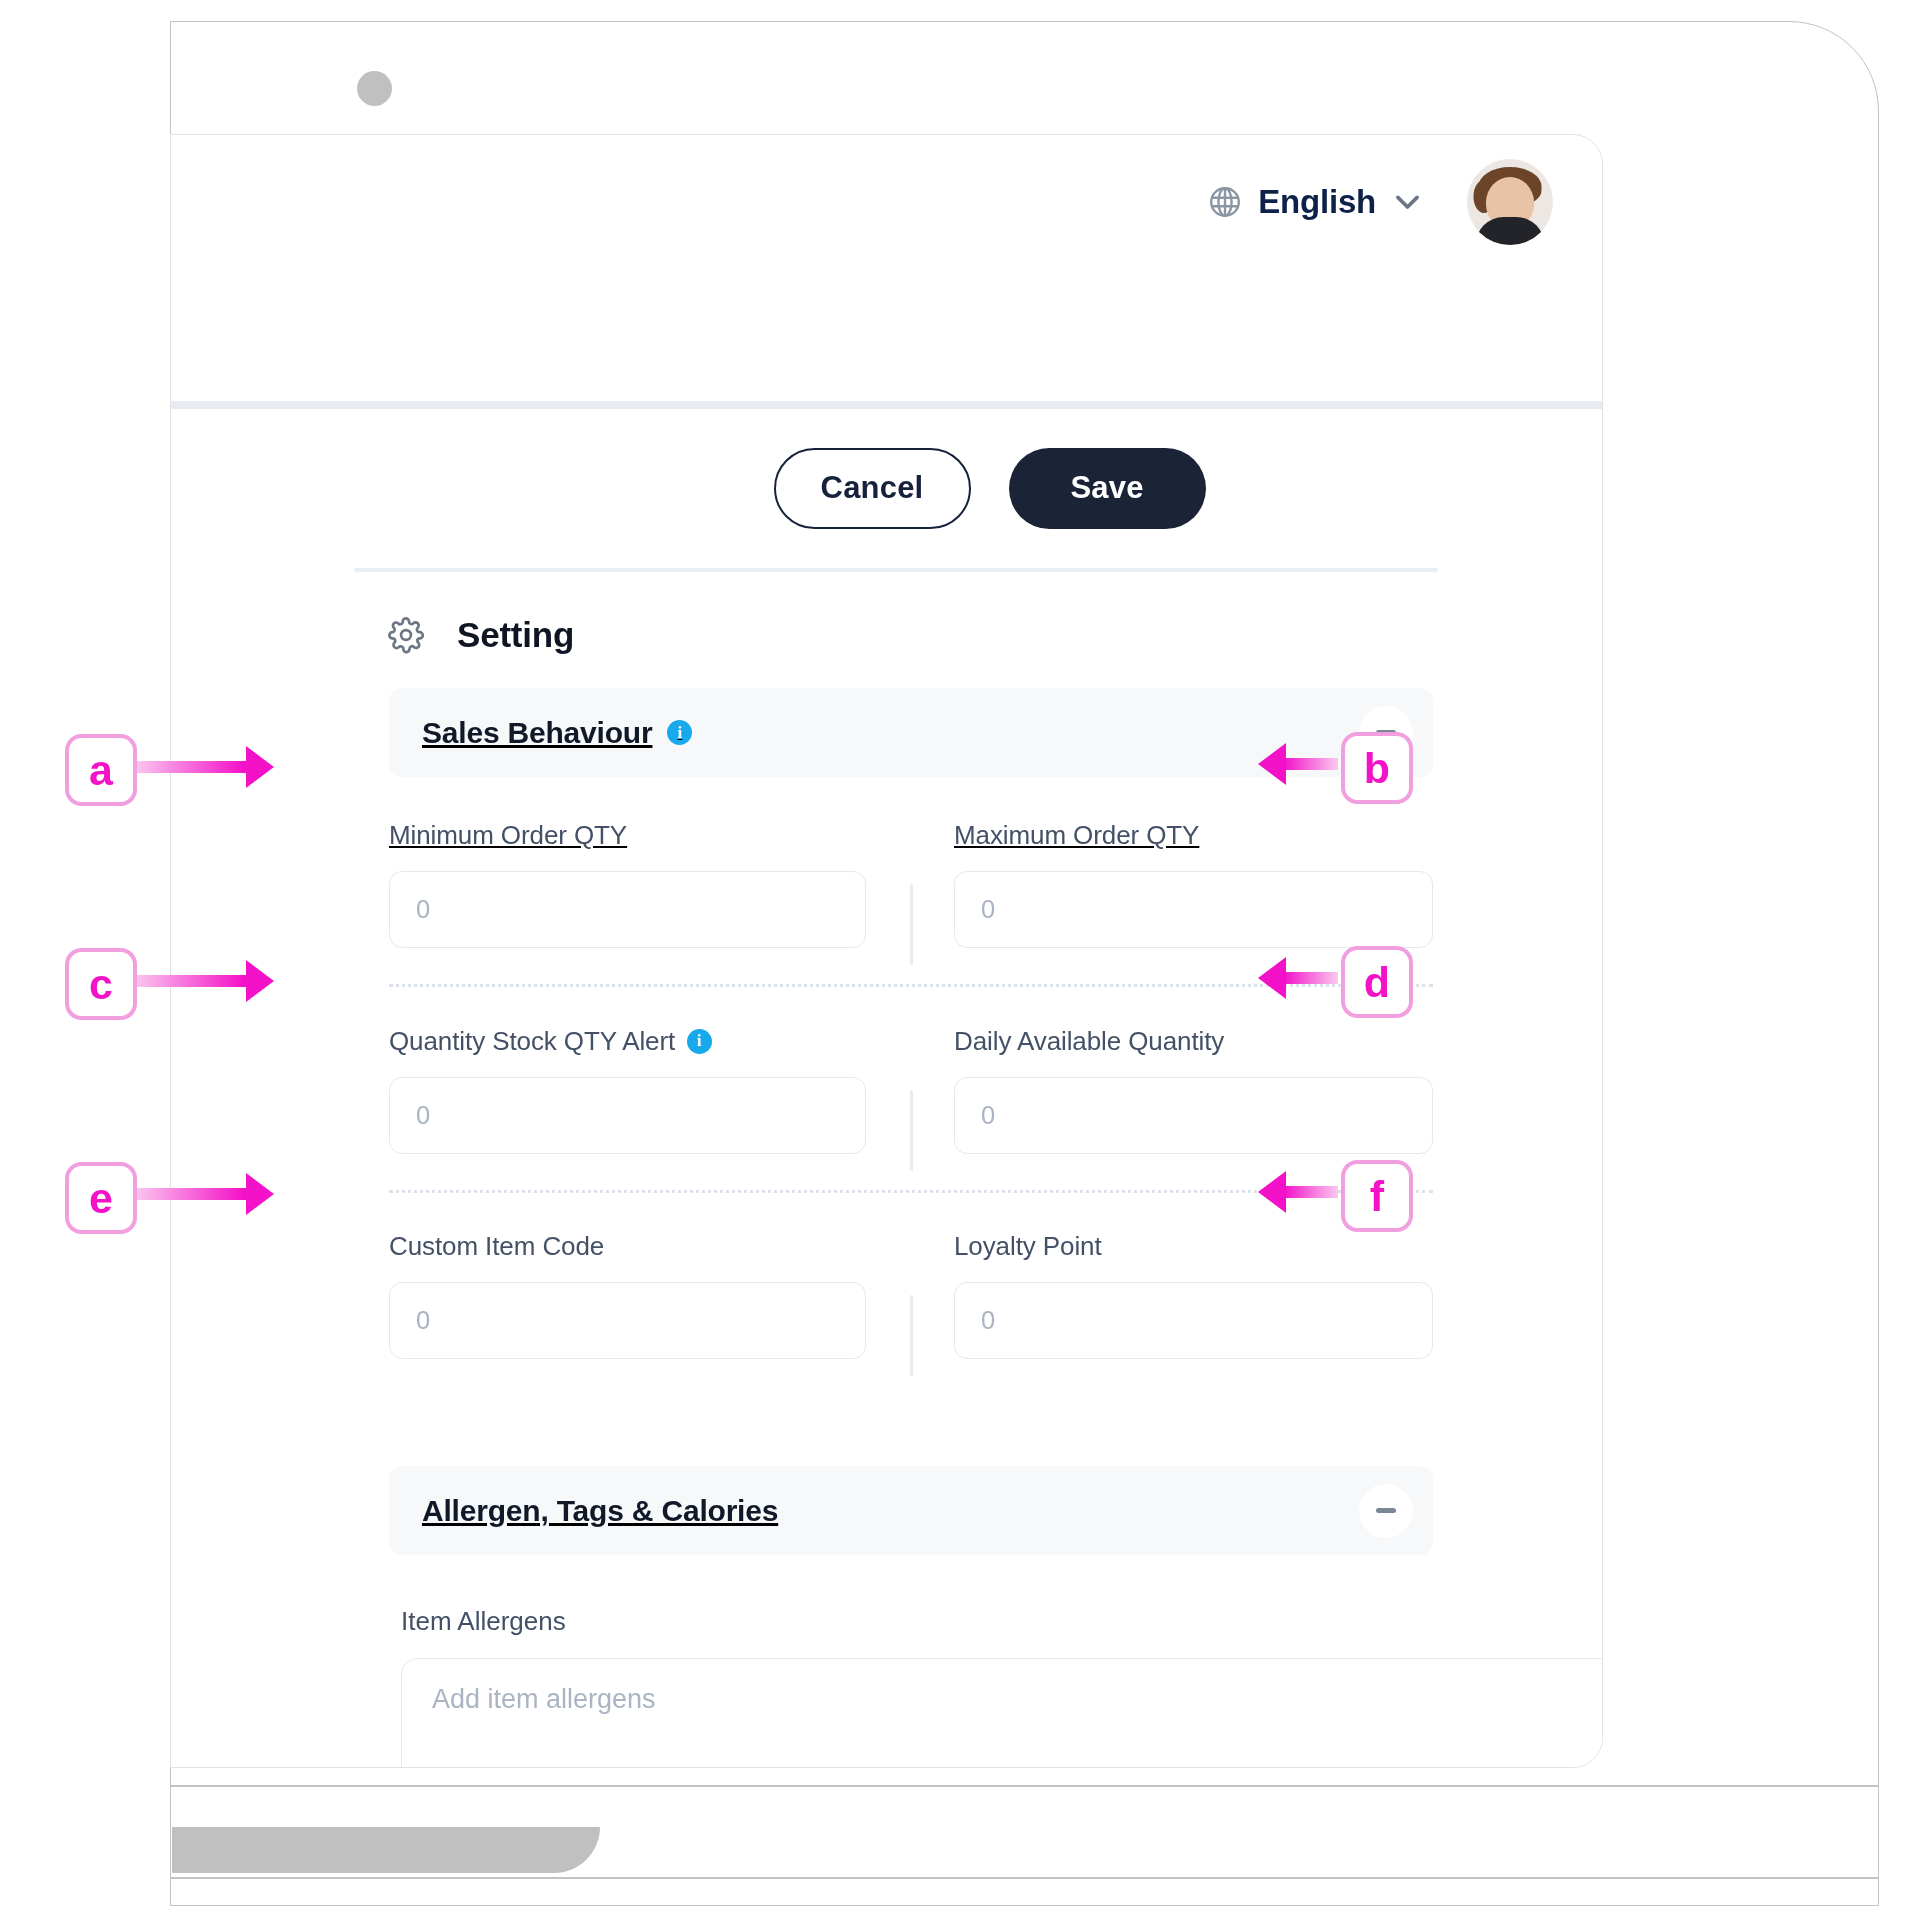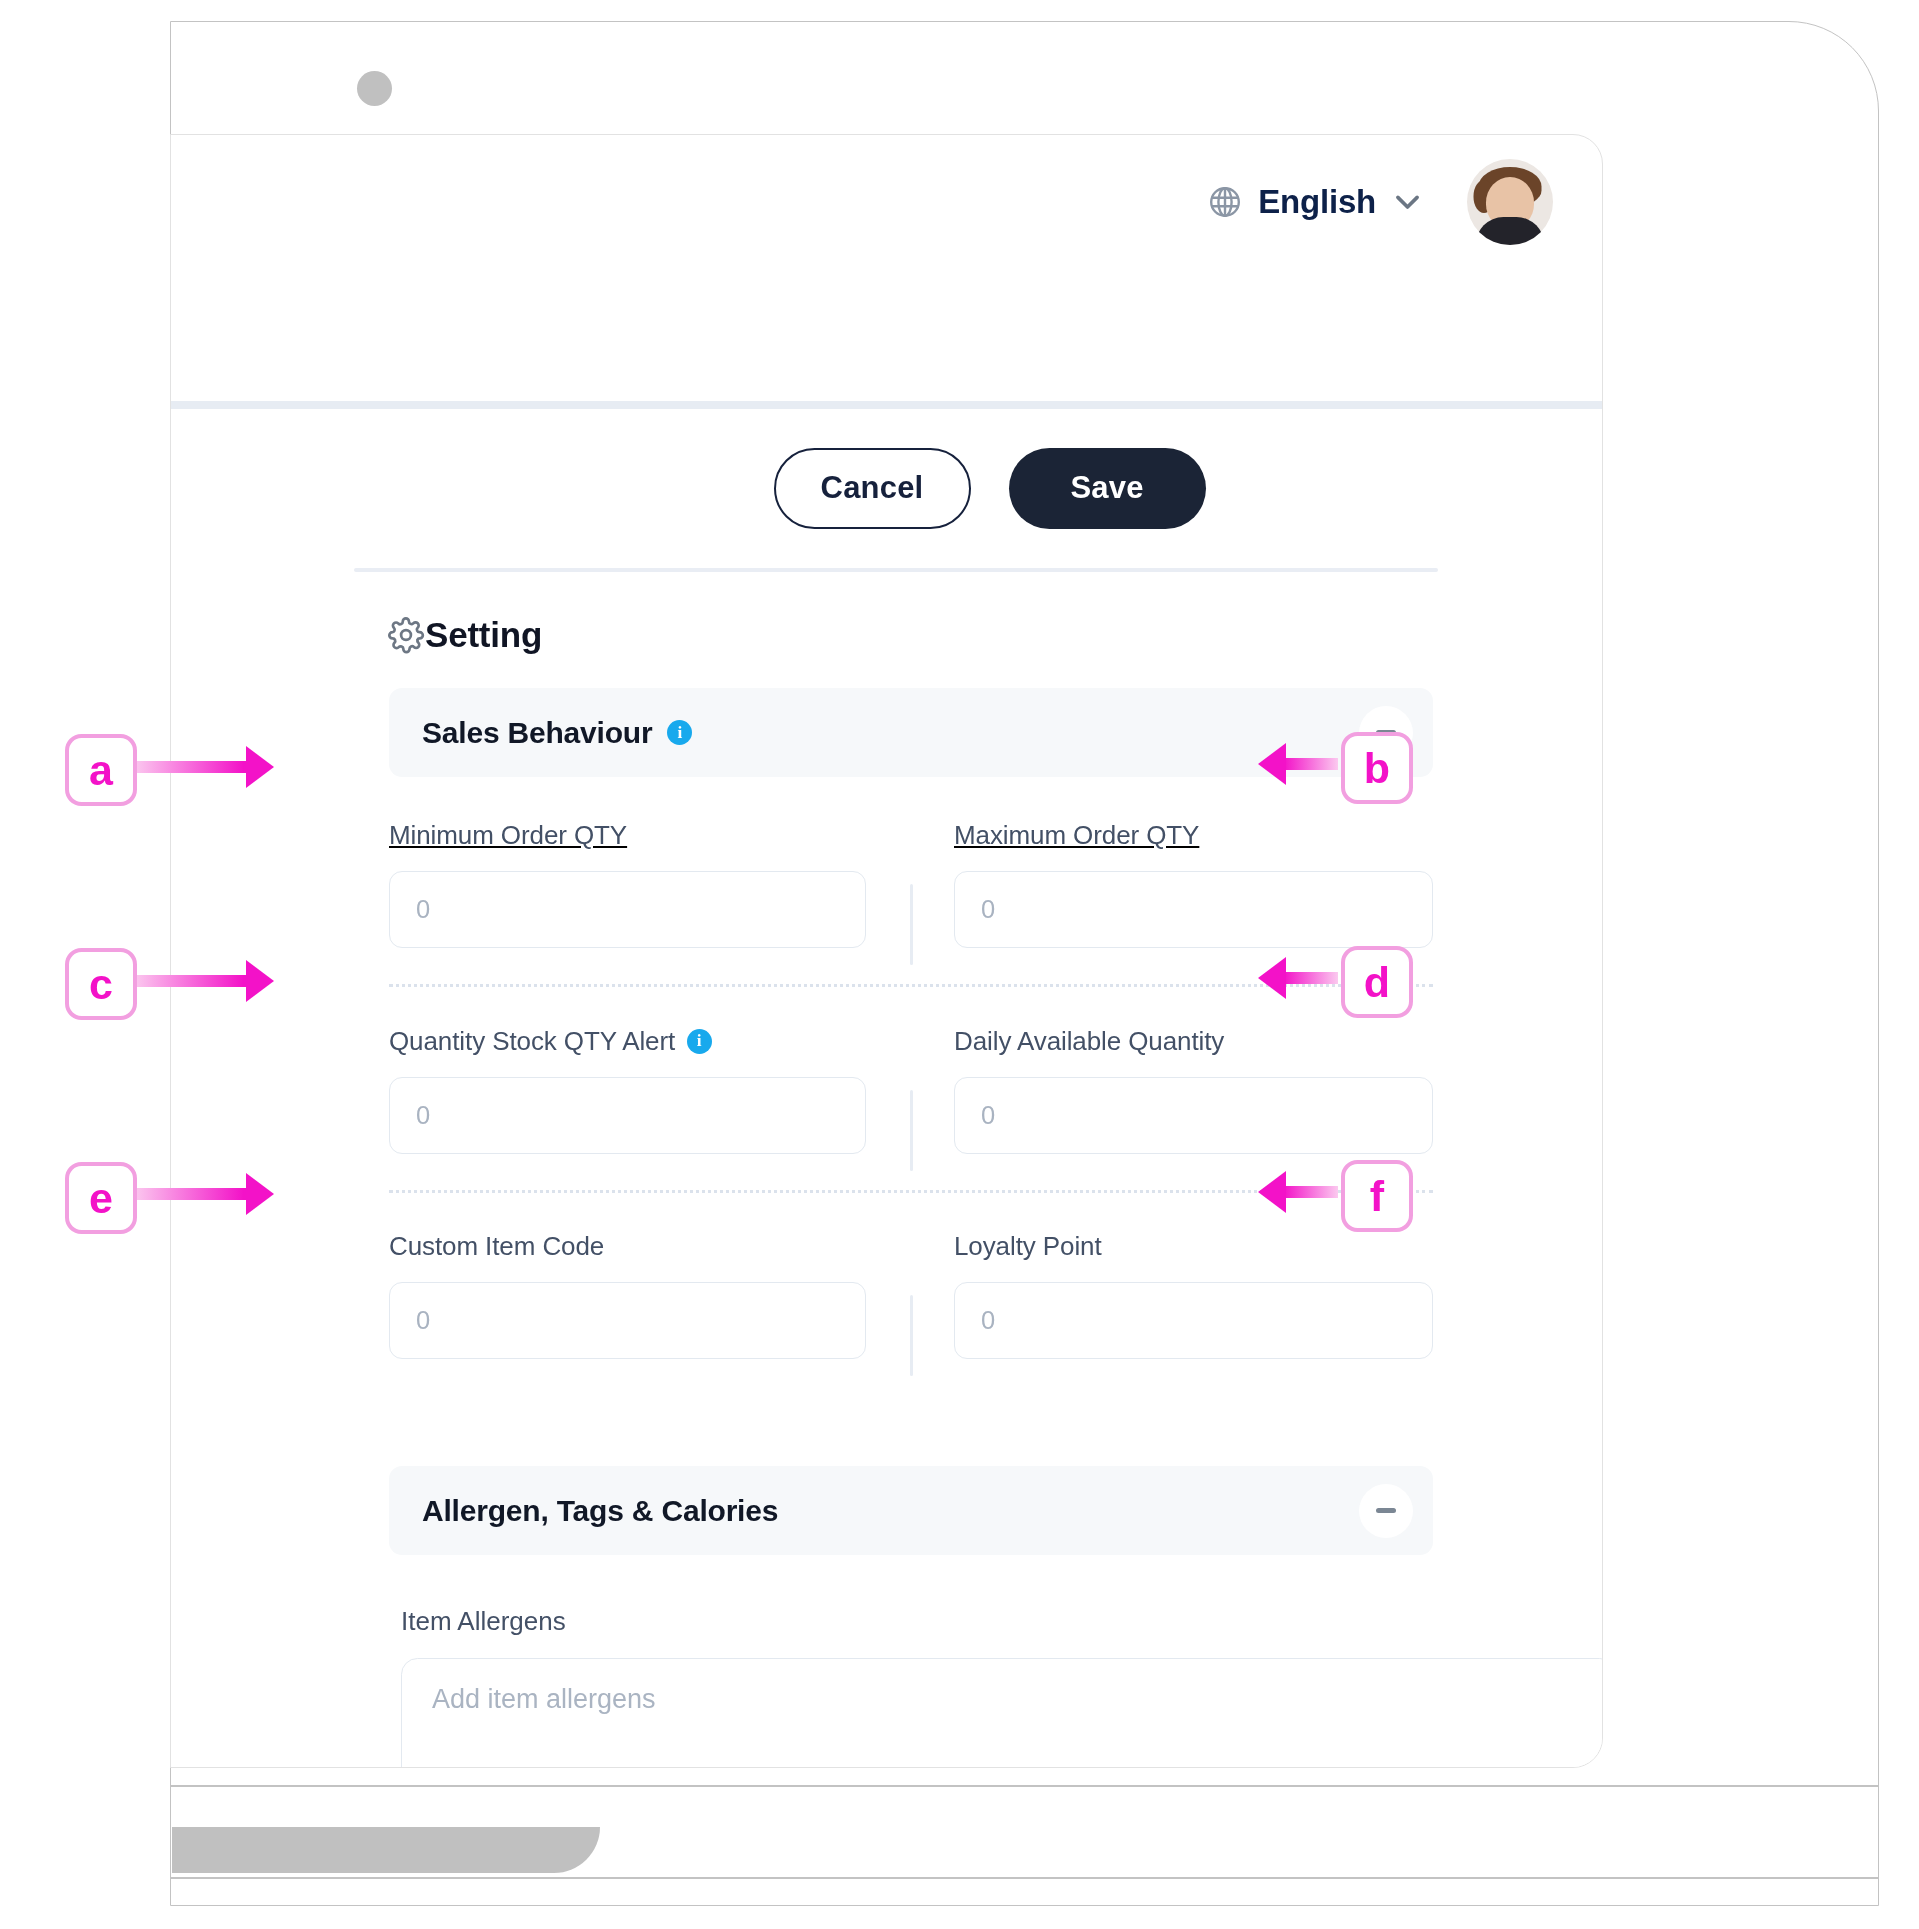--- a/index.html
+++ b/index.html
@@ -212,21 +212,21 @@
   
   .content {
     position: absolute;
     left: 0;
     top: 444px;
     width: 100%;
   }
   .setting-heading {
     display: flex;
     align-items: center;
-    gap: 0;
+    gap: 32px;
     margin-left: 216px;
     margin-top: 36px;
   }
   .gear-icon { display: block; }
   .setting-title {
     font-size: 35px;
     font-weight: 700;
     color: #101524;
     letter-spacing: -0.2px;
   }
@@ -241,20 +241,21 @@
     display: flex;
     align-items: center;
     padding: 0 20px 0 33px;
     box-sizing: border-box;
     justify-content: space-between;
   }
   .accordion-left {
     display: flex;
     align-items: center;
     gap: 15px;
+    text-decoration: underline;
   }
   .accordion-title {
     font-size: 30px;
     font-weight: 700;
     color: #111827;
     letter-spacing: -0.2px;
   }
   .info-icon {
     width: 25px;
     height: 25px;

